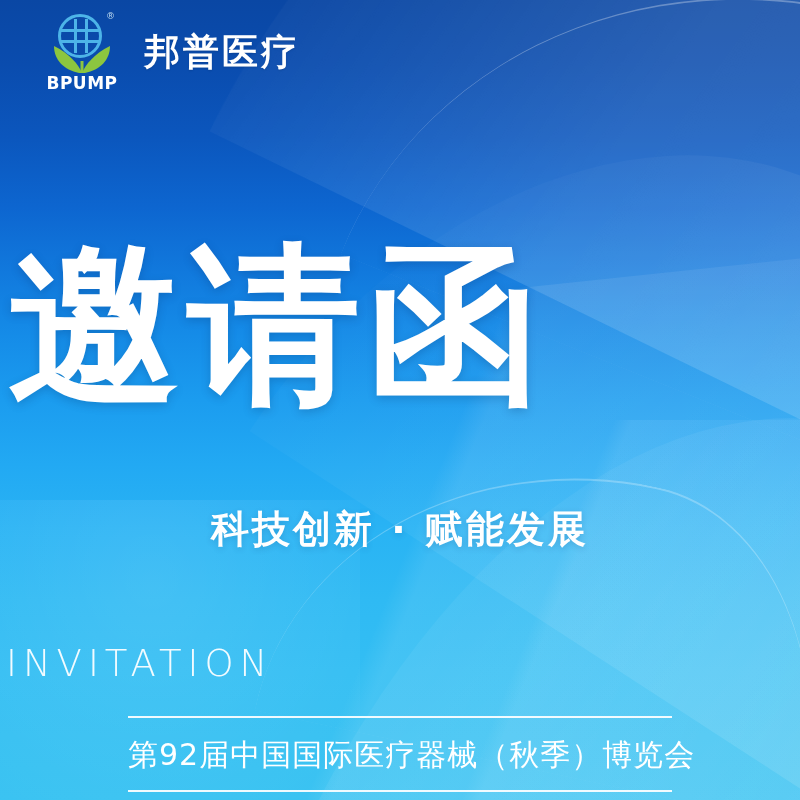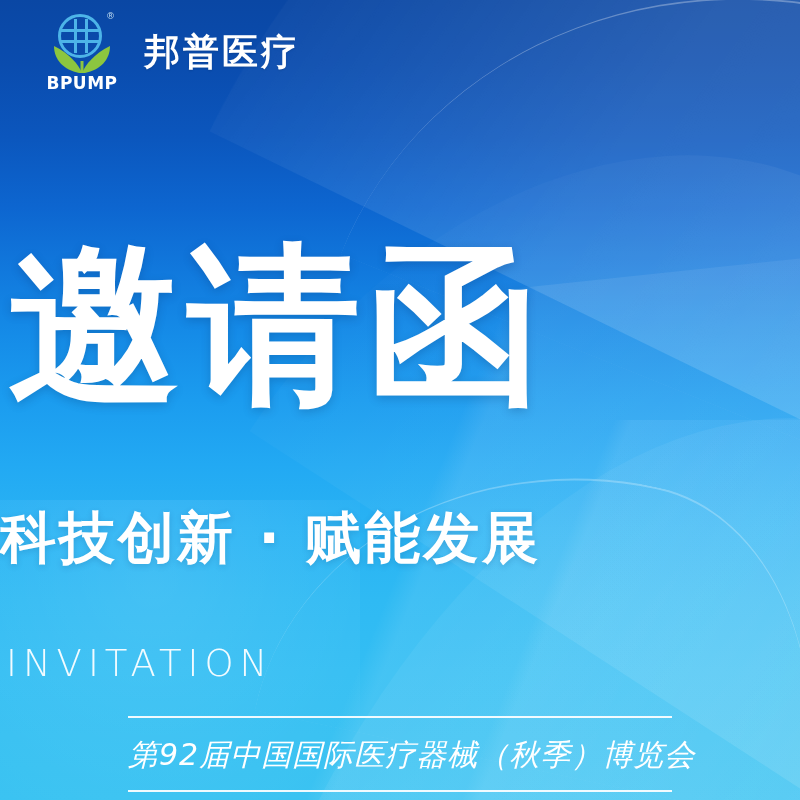--- a/index.html
+++ b/index.html
@@ -206,22 +206,23 @@
     text-indent: 8px;
     text-shadow: 0 3px 10px rgba(5,40,95,0.22);
   }
 
   
   .subtitle {
     position: absolute;
     top: 510px;
     left: 0;
     width: 100%;
-    color: #ffffff;
-    font-size: 56px;
+    text-align: center;
+    color: #ffffff;
+    font-size: 38px;
     font-weight: bold;
     letter-spacing: 3px;
     line-height: 1;
     z-index: 6;
     text-shadow: 0 2px 6px rgba(5,40,95,0.16);
   }
 
   
   .invitation {
     position: absolute;
@@ -238,21 +239,20 @@
     z-index: 6;
   }
 
   
   .event-bar {
     position: absolute;
     left: 128px;
     right: 128px;
     bottom: 8px;
     z-index: 6;
-    font-style: italic;
   }
   .rule {
     height: 2px;
     background: rgba(255,255,255,0.92);
     width: 100%;
   }
   .event-name {
     color: #ffffff;
     font-size: 30px;
     letter-spacing: 1px;

